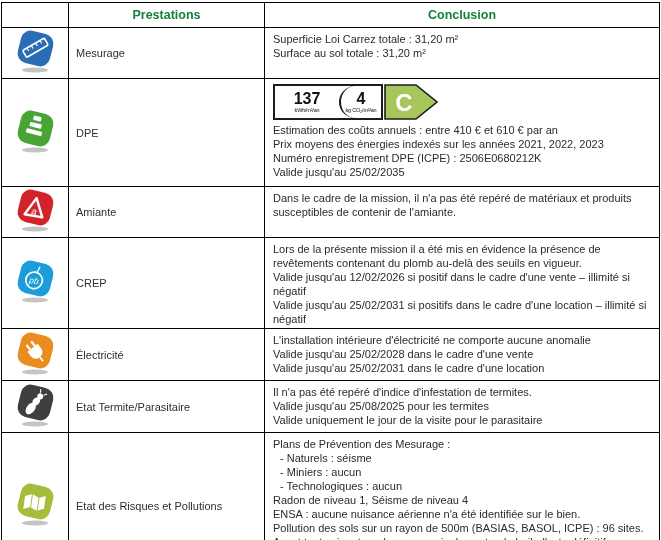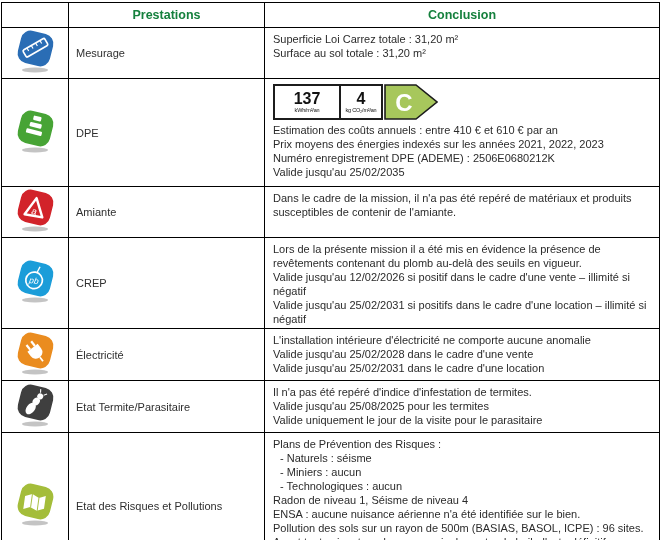--- a/index.html
+++ b/index.html
@@ -30,21 +30,21 @@
   td.conclusion-cell{
     vertical-align:top;font-size:11px;line-height:14px;
     padding:4px 8px 2px 8px;color:#2b2b2b;
   }
   .line{min-height:14px;}
   .line.italic{}
   .line.indent{padding-left:7px;}
   
   .dpe-label{display:flex;align-items:stretch;height:36px;margin:1px 0 3px 0;}
   .dpe-box{display:flex;border:2px solid #1c1c1c;background:#fff;box-sizing:border-box;}
-  .dpe-sec{display:flex;flex-direction:column;align-items:center;justify-content:center;padding:0 2px;}
+  .dpe-sec{display:flex;flex-direction:column;align-items:center;justify-content:center;padding:0 2px;border-radius:16px;}
   .dpe-energy{width:60px;}
   .dpe-co2{width:36px;border-left:2px solid #1c1c1c;}
   .dpe-value{font-weight:bold;font-size:16px;line-height:17px;color:#111;}
   .dpe-unit{font-size:5.5px;line-height:7px;color:#111;white-space:nowrap;letter-spacing:-0.2px;}
   .dpe-arrow{display:block;margin-left:1px;}
 </style>
 </head>
 <body>
 
 <div class="page">
@@ -111,21 +111,21 @@
         <div class="dpe-unit">kg CO₂/m²/an</div>
       </div>
     </div>
     <svg class="dpe-arrow" width="54" height="36" viewBox="0 0 54 36">
       <polygon points="1,1 32,1 53,18 32,35 1,35" fill="#A7C75C" stroke="#1C1C1C" stroke-width="1.6"></polygon>
       <text x="20" y="27" text-anchor="middle" font-size="24" font-weight="bold" font-family="Liberation Sans, sans-serif" fill="#ffffff">C</text>
     </svg>
   </div>
 <div class="line">Estimation des coûts annuels : entre 410 € et 610 € par an</div>
             <div class="line">Prix moyens des énergies indexés sur les années 2021, 2022, 2023</div>
-            <div class="line">Numéro enregistrement DPE (ADEME) : 2506E0680212K</div>
+            <div class="line">Numéro enregistrement DPE (ICPE) : 2506E0680212K</div>
             <div class="line italic">Valide jusqu'au 25/02/2035</div>
           </td>
   </tr>
         <tr class="r2">
     <td class="icon-cell">
       <span class="icon"><svg width="46" height="46" viewBox="0 0 46 46">
                 <ellipse cx="23" cy="42" rx="13" ry="2.6" fill="rgba(60,60,60,0.30)"></ellipse>
                 <rect x="7" y="4" width="33" height="33" rx="10" transform="rotate(14 23.5 20.5)" fill="#D2232A"></rect>
                 <g transform="rotate(10 23 20)">
                   <polygon points="23,11 32,29 14,29" fill="none" stroke="#fff" stroke-width="2.4" stroke-linejoin="round"></polygon>
@@ -215,21 +215,21 @@
                   <path d="M12.5 16.5 L19.5 13.5 L26.5 16.5 L33 13.5 L33 26.5 L26 29.5 L19 26.5 L12.5 29.5 Z" fill="#fff"></path>
                   <line x1="19.5" y1="13.5" x2="19.5" y2="26.5" stroke="#A4BD3A" stroke-width="0.9"></line>
                   <line x1="26.5" y1="16.5" x2="26.5" y2="29.5" stroke="#A4BD3A" stroke-width="0.9"></line>
                 </g>
               </svg></span>
     </td>
     <td class="label-cell">
       <span class="label-text">Etat des Risques et Pollutions</span>
     </td>
     <td class="conclusion-cell">
-            <div class="line">Plans de Prévention des Risques :</div>
+            <div class="line">Plans de Prévention des Mesurage :</div>
             <div class="line indent">- Naturels : séisme</div>
             <div class="line indent">- Miniers : aucun</div>
             <div class="line indent">- Technologiques : aucun</div>
             <div class="line">Radon de niveau 1, Séisme de niveau 4</div>
             <div class="line">ENSA : aucune nuisance aérienne n'a été identifiée sur le bien.</div>
             <div class="line">Pollution des sols sur un rayon de 500m (BASIAS, BASOL, ICPE) : 96 sites.</div>
             <div class="line italic">Avant toute signature de compromis de vente, de bail, d'acte définitif …, nous contacter pour vérifier si votre ERP est bien à jour (et ce même si l'ERP à moins</div>
           </td>
   </tr>
       </tbody>

